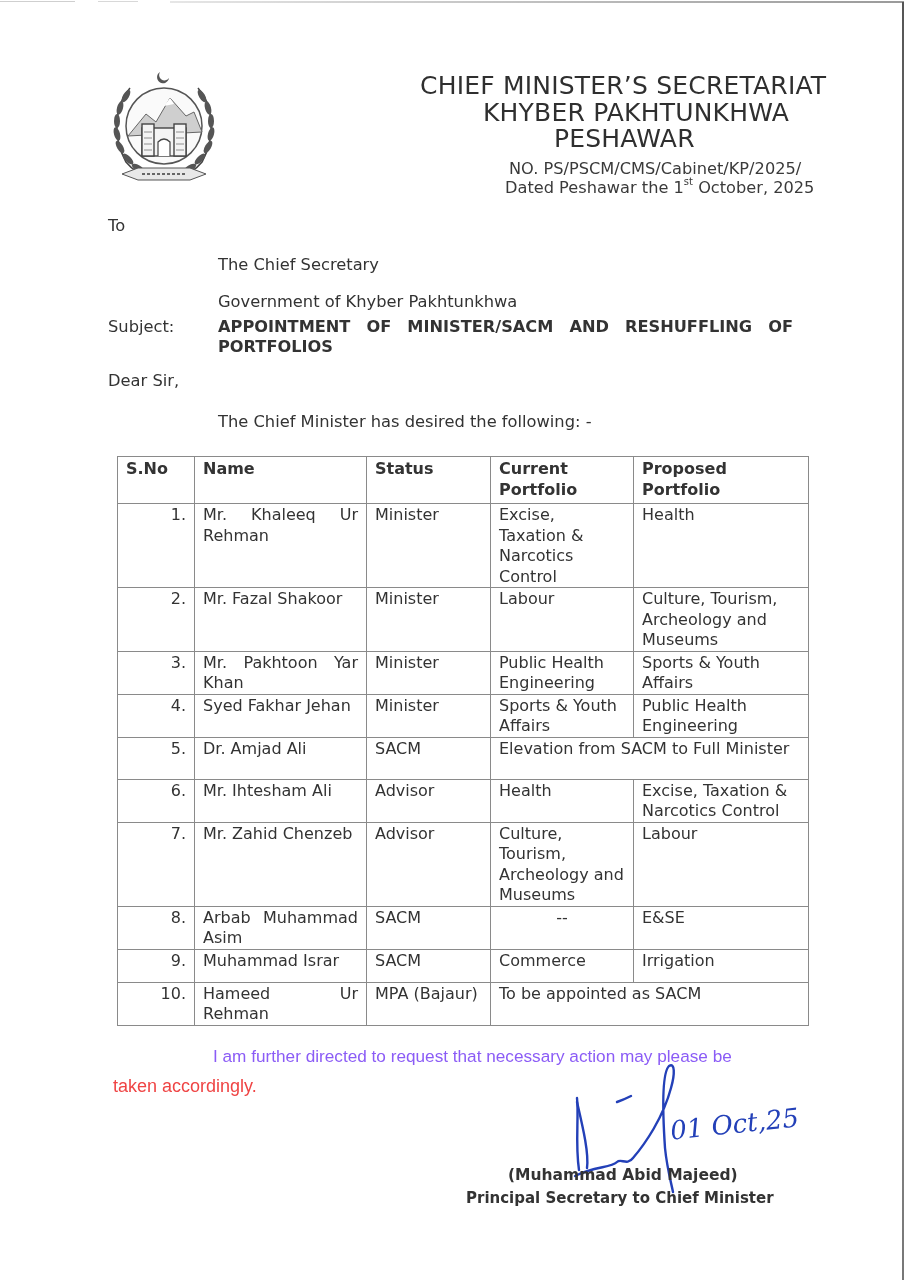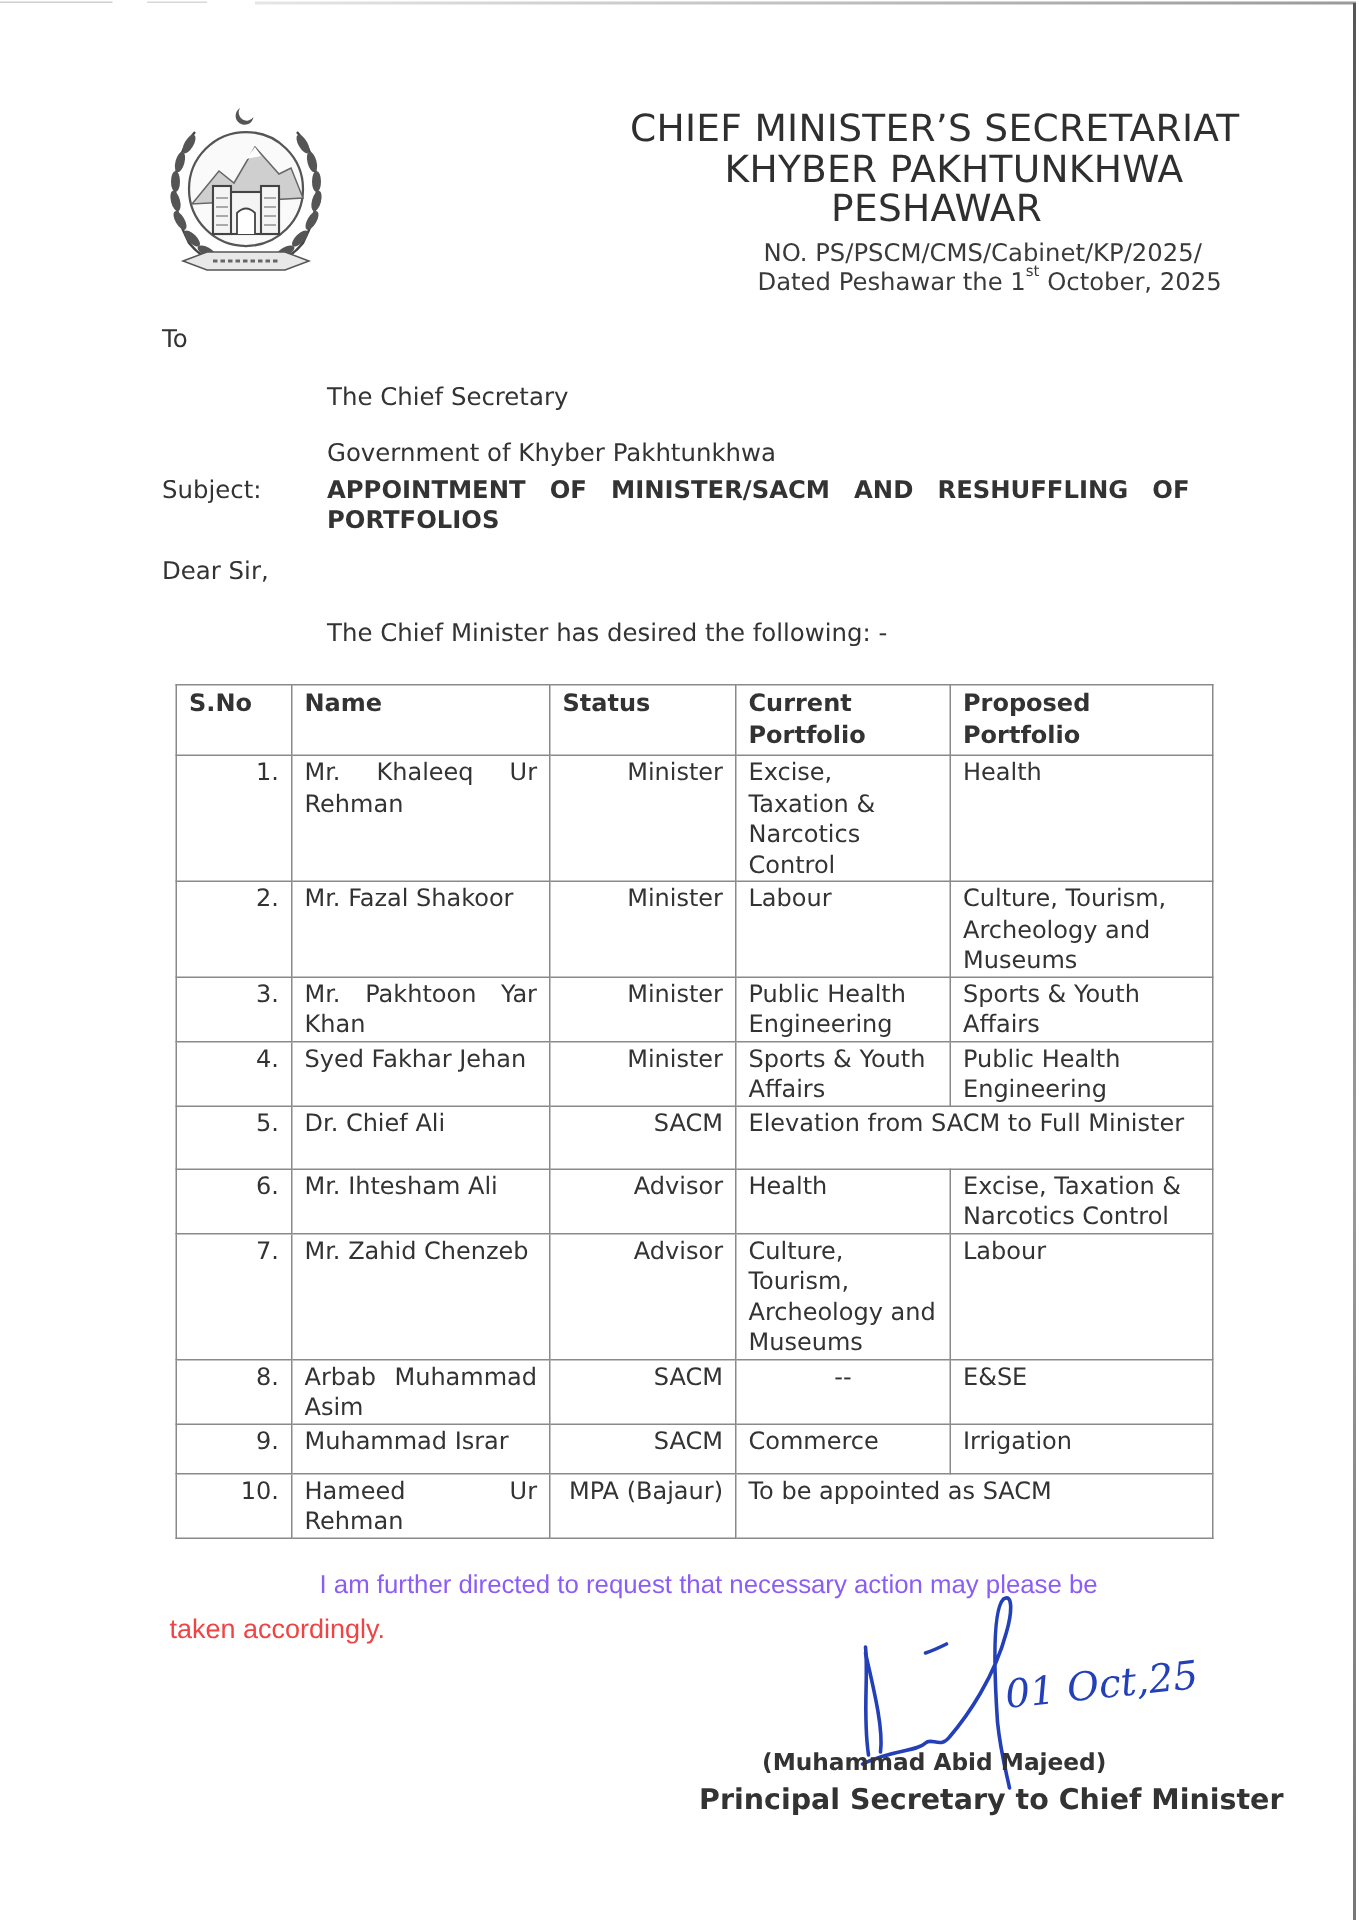--- a/index.html
+++ b/index.html
@@ -36,29 +36,29 @@
     table.main td, table.main th { border: 1px solid #8a8a8a; vertical-align: top; padding: 1px 8px 0 8px; line-height: 20.5px; }
     table.main th { font-weight: bold; text-align: left; padding-top: 2px; }
     th.c-sno, td.c-sno { width: 60px; }
     th.c-name, td.c-name { width: 155px; }
     th.c-status, td.c-status { width: 107px; }
     th.c-cur, td.c-cur { width: 126px; }
     th.c-prop, td.c-prop { width: 158px; }
     th.center { text-align: center; }
     td.c-sno { text-align: right; padding-right: 17px; }
     td.c-name { text-align: justify; text-align-last: left; }
-    td.c-status { text-align: right; margin-top: 17px; }
+    td.c-status { text-align: left; margin-top: 17px; }
     td.dash { text-align: center; }
 
     .closing1 { position: absolute; left: 213px; top: 1046px; font-family: "Liberation Sans", sans-serif; font-size: 17.2px; color: #8b5cf6; white-space: nowrap; }
     .closing2 { position: absolute; left: 113px; top: 1076px; font-family: "Liberation Sans", sans-serif; font-size: 18px; color: #ef4444; white-space: nowrap; }
 
     .sig { position: absolute; left: 555px; top: 1058px; width: 280px; height: 140px; }
     .sig-name { position: absolute; left: 508px; top: 1166px; font-weight: bold; font-size: 15.5px; color: #333; white-space: nowrap; }
-    .sig-title { position: absolute; left: 466px; top: 1189px; font-weight: bold; font-size: 19px; color: #333; white-space: nowrap; }
+    .sig-title { position: absolute; left: 466px; top: 1189px; font-weight: bold; font-size: 15px; color: #333; white-space: nowrap; }
     .sig-date { position: absolute; left: 670px; top: 1109px; font-family: "DejaVu Serif", serif; font-style: italic; font-size: 26px; color: #2340b8; white-space: nowrap; transform: rotate(-6deg); }
   </style>
 </head>
 <body>
 
 <div class="scan-top-l"></div>
 <div class="scan-top-m"></div>
 <div class="scan-top"></div>
 <div class="scan-right"></div>
 
@@ -161,21 +161,21 @@
     </tr>
     <tr style="height:42px;">
       <td class="c-sno">4.</td>
       <td class="c-name">Syed Fakhar Jehan</td>
       <td class="c-status">Minister</td>
       <td class="c-cur">Sports &amp; Youth Affairs</td>
       <td class="c-prop">Public Health Engineering</td>
     </tr>
     <tr style="height:42px;">
       <td class="c-sno">5.</td>
-      <td class="c-name">Dr. Chief Ali</td>
+      <td class="c-name">Dr. Amjad Ali</td>
       <td class="c-status">SACM</td>
       <td colspan="2">Elevation from SACM to Full Minister</td>
     </tr>
     <tr style="height:41px;">
       <td class="c-sno">6.</td>
       <td class="c-name">Mr. Ihtesham Ali</td>
       <td class="c-status">Advisor</td>
       <td class="c-cur">Health</td>
       <td class="c-prop">Excise, Taxation &amp; Narcotics Control</td>
     </tr>

